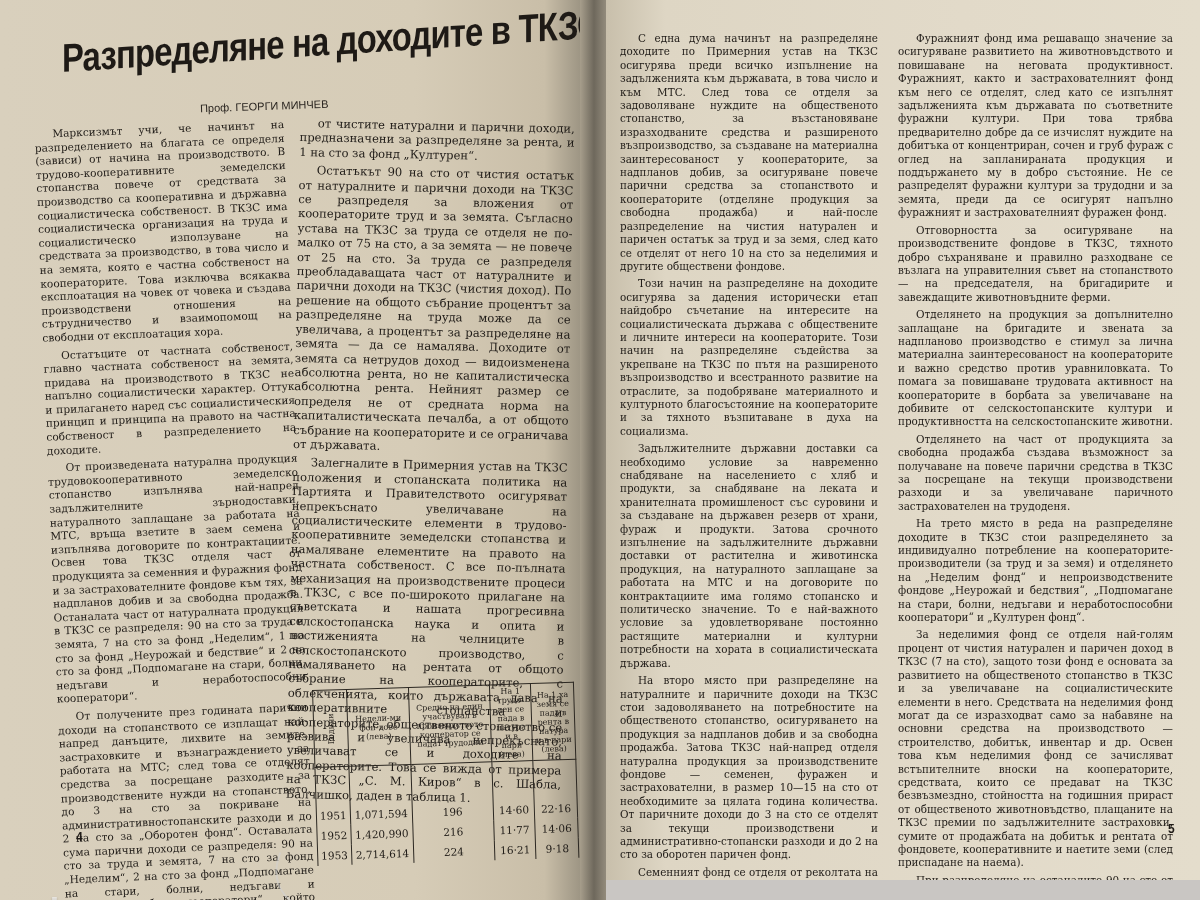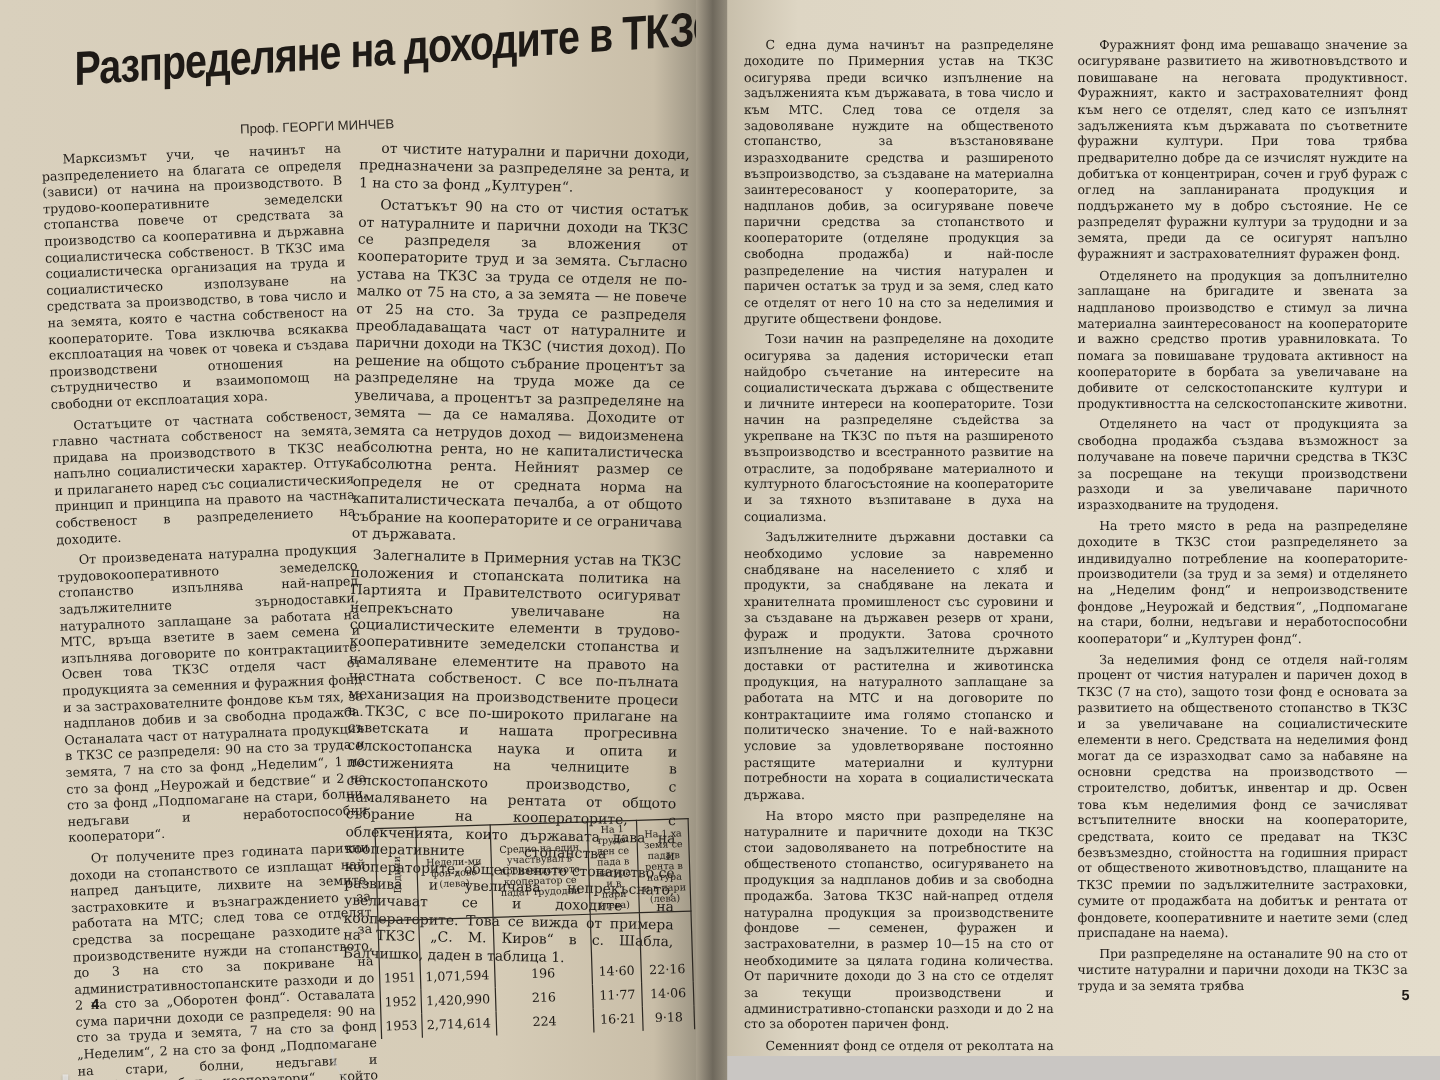--- a/index.html
+++ b/index.html
@@ -143,22 +143,23 @@
   <div class="col col-r1">
     <p>С една дума начинът на разпределяне доходите по Примерния устав на ТКЗС осигурява преди всичко изпълнение на задълженията към държавата, в това число и към МТС. След това се отделя за задоволяване нуждите на общественото стопанство, за възстановяване изразходваните средства и разширеното възпроизводство, за създаване на материална заинтересованост у кооператорите, за надпланов добив, за осигуряване повече парични средства за стопанството и кооператорите (отделяне продукция за свободна продажба) и най-после разпределение на чистия натурален и паричен остатък за труд и за земя, след като се отделят от него 10 на сто за неделимия и другите обществени фондове.</p>
     <p>Този начин на разпределяне на доходите осигурява за дадения исторически етап найдобро съчетание на интересите на социалистическата държава с обществените и личните интереси на кооператорите. Този начин на разпределяне съдейства за укрепване на ТКЗС по пътя на разширеното възпроизводство и всестранното развитие на отраслите, за подобряване материалното и културното благосъстояние на кооператорите и за тяхното възпитаване в духа на социализма.</p>
     <p>Задължителните държавни доставки са необходимо условие за навременно снабдяване на населението с хляб и продукти, за снабдяване на леката и хранителната промишленост със суровини и за създаване на държавен резерв от храни, фураж и продукти. Затова срочното изпълнение на задължителните държавни доставки от растителна и животинска продукция, на натуралното заплащане за работата на МТС и на договорите по контрактациите има голямо стопанско и политическо значение. То е най-важното условие за удовлетворяване постоянно растящите материални и културни потребности на хората в социалистическата държава.</p>
     <p>На второ място при разпределяне на натуралните и паричните доходи на ТКЗС стои задоволяването на потребностите на общественото стопанство, осигуряването на продукция за надпланов добив и за свободна продажба. Затова ТКЗС най-напред отделя натурална продукция за производствените фондове — семенен, фуражен и застрахователни, в размер 10—15 на сто от необходимите за цялата година количества. От паричните доходи до 3 на сто се отделят за текущи производствени и административно-стопански разходи и до 2 на сто за оборотен паричен фонд.</p>
     <p>Семенният фонд се отделя от реколтата на семенните участъци и не може да се използува за други цели освен за посев. Семенният застрахователен фонд се отделя също от реколтата на семенните участъци. Той се възобновява всяка година и се разходва само когато пропадват посеви.</p>
   </div>
 
   <div class="col col-r2">
     <p>Фуражният фонд има решаващо значение за осигуряване развитието на животновъдството и повишаване на неговата продуктивност. Фуражният, както и застрахователният фонд към него се отделят, след като се изпълнят задълженията към държавата по съответните фуражни култури. При това трябва предварително добре да се изчислят нуждите на добитъка от концентриран, сочен и груб фураж с оглед на запланираната продукция и поддържането му в добро състояние. Не се разпределят фуражни култури за трудодни и за земята, преди да се осигурят напълно фуражният и застрахователният фуражен фонд.</p>
+    <p>Отговорността за осигуряване на производствените фондове в ТКЗС, тяхното добро съхраняване и правилно разходване се възлага на управителния съвет на стопанството — на председателя, на бригадирите и завеждащите животновъдните ферми.</p>
     <p>Отделянето на продукция за допълнително заплащане на бригадите и звената за надпланово производство е стимул за лична материална заинтересованост на кооператорите и важно средство против уравниловката. То помага за повишаване трудовата активност на кооператорите в борбата за увеличаване на добивите от селскостопанските култури и продуктивността на селскостопанските животни.</p>
-    <p>Отделянето на част от продукцията за свободна продажба създава възможност за получаване на повече парични средства в ТКЗС за посрещане на текущи производствени разходи и за увеличаване паричното изразходваните на трудоденя.</p>
+    <p>Отделянето на част от продукцията за свободна продажба създава възможност за получаване на повече парични средства в ТКЗС за посрещане на текущи производствени разходи и за увеличаване паричното застрахователен на трудоденя.</p>
     <p>На трето място в реда на разпределяне доходите в ТКЗС стои разпределянето за индивидуално потребление на кооператорите-производители (за труд и за земя) и отделянето на „Неделим фонд“ и непроизводствените фондове „Неурожай и бедствия“, „Подпомагане на стари, болни, недъгави и неработоспособни кооператори“ и „Културен фонд“.</p>
     <p>За неделимия фонд се отделя най-голям процент от чистия натурален и паричен доход в ТКЗС (7 на сто), защото този фонд е основата за развитието на общественото стопанство в ТКЗС и за увеличаване на социалистическите елементи в него. Средствата на неделимия фонд могат да се изразходват само за набавяне на основни средства на производството — строителство, добитък, инвентар и др. Освен това към неделимия фонд се зачисляват встъпителните вноски на кооператорите, средствата, които се предават на ТКЗС безвъзмездно, стойността на годишния прираст от общественото животновъдство, плащаните на ТКЗС премии по задължителните застраховки, сумите от продажбата на добитък и рентата от фондовете, кооперативните и наетите земи (след приспадане на наема).</p>
     <p>При разпределяне на останалите 90 на сто от чистите натурални и парични доходи на ТКЗС за труда и за земята трябва</p>
   </div>
 
   <div class="page-num pn-right">5</div>
 
   <div class="bottom-strip"></div>
 
   <div class="curve"></div>

